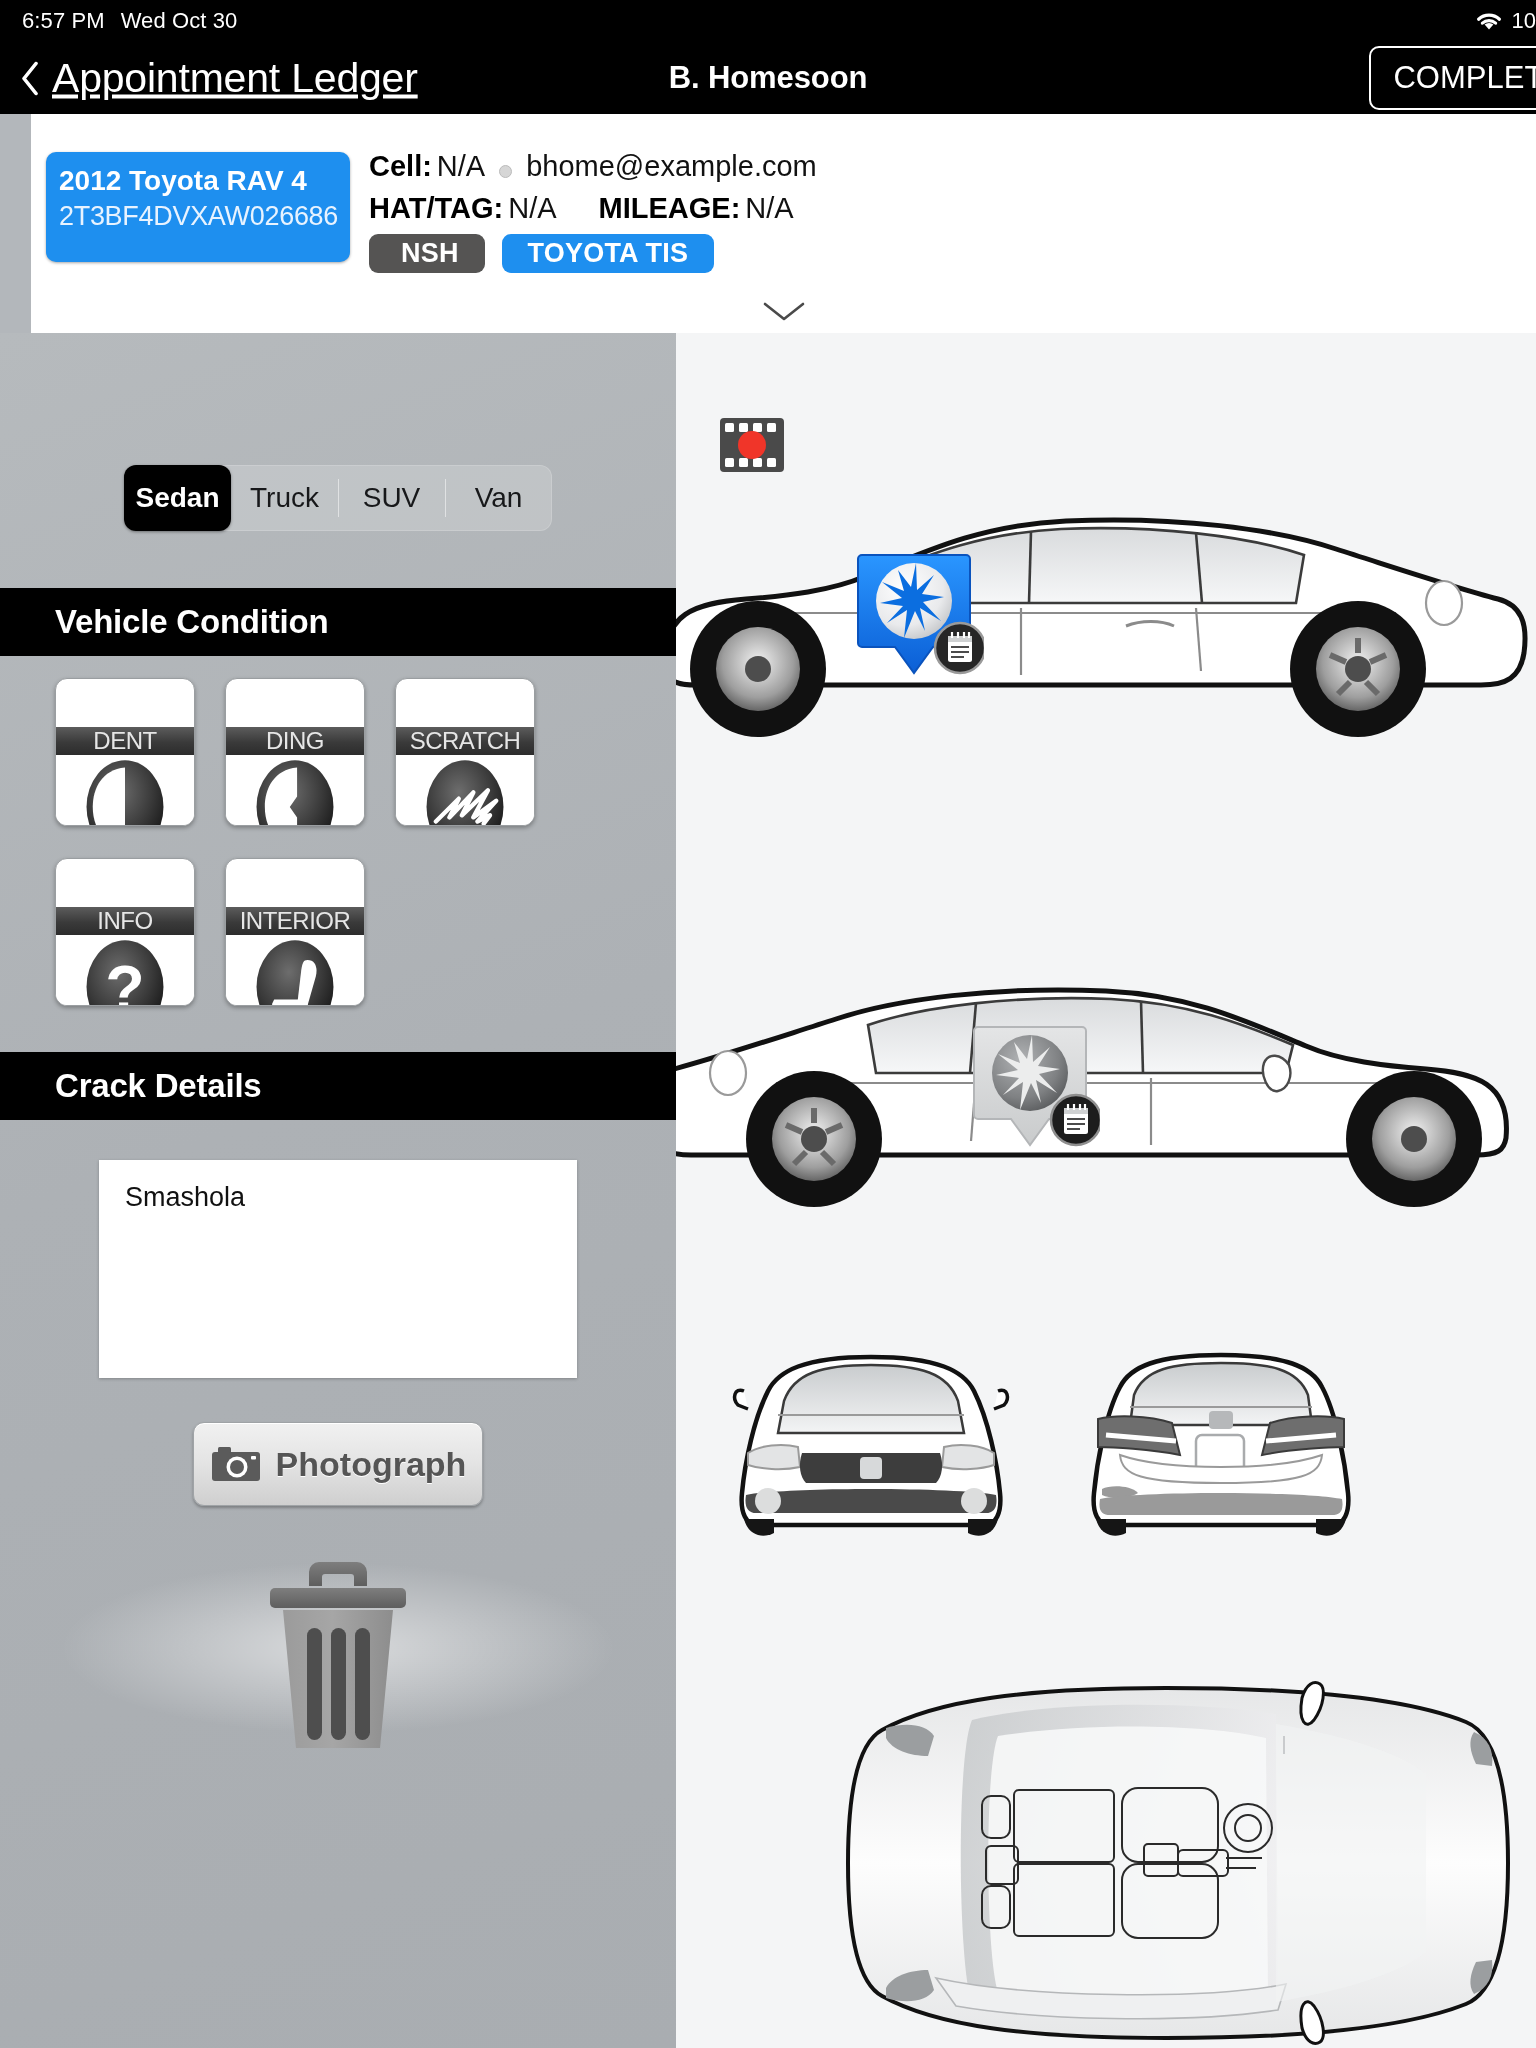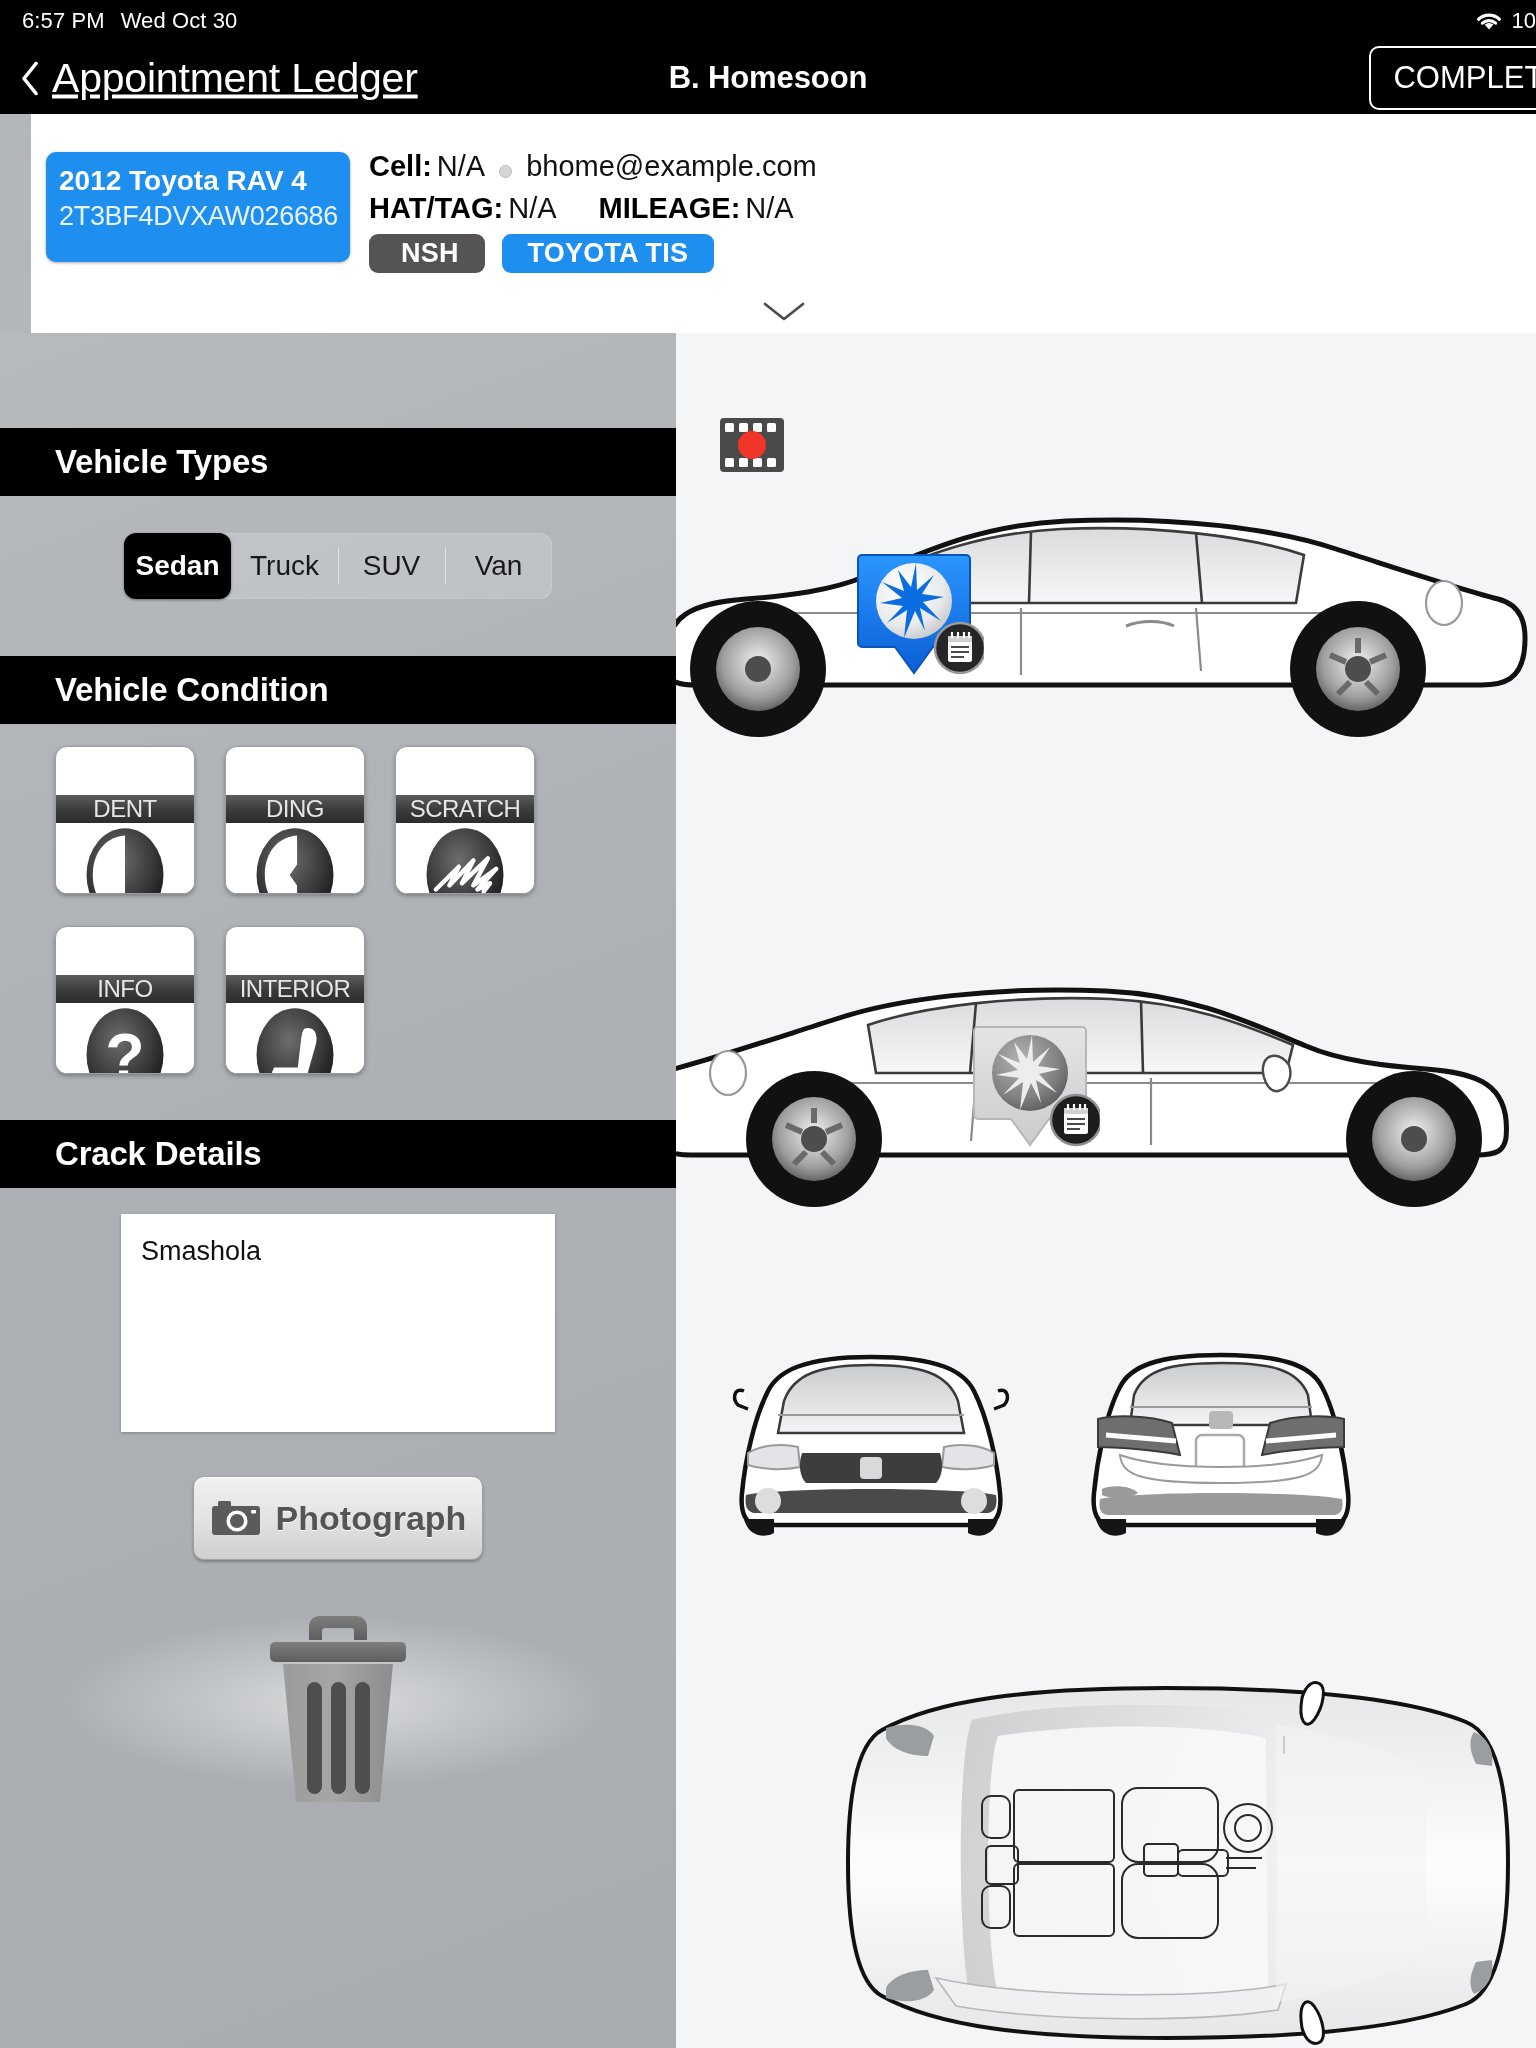--- a/index.html
+++ b/index.html
@@ -126,22 +126,22 @@
     color:#e6e6e6; font-size:24px; display:flex; align-items:center; justify-content:center;
     letter-spacing:-.5px;
     margin-top:48px;
   }
   .cond-body { flex:1; background:#fff; display:flex; align-items:center; justify-content:center; }
   .cond-body svg { width:104px; height:104px; display:block; }
 
   .cd-space { height:46px; }
 
   .crack-note {
-    margin:26px auto 0 auto; width:434px; height:218px; background:#fff;
-    padding:22px 20px; font-size:27px; color:#111;
+    margin:40px auto 0 auto; width:478px; height:218px; background:#fff;
+    padding:22px 26px; font-size:27px; color:#111;
     box-shadow:0 1px 3px rgba(0,0,0,.25);
     overflow:hidden;
   }
 
   .photo-wrap { display:flex; justify-content:center; margin-top:44px; }
   .photo-btn {
     width:290px; height:84px; border-radius:11px; cursor:pointer;
     background:linear-gradient(180deg,#f1f1f1 0%,#e4e4e4 48%,#cfcfcf 100%);
     border:1px solid #9fa3a6;
     box-shadow:0 2px 3px rgba(0,0,0,.28), inset 0 1px 0 #fff;
@@ -232,21 +232,20 @@
       <svg viewBox="0 0 44 22">
         <path d="M3 3 L22 18 L41 3" stroke="#4a4a4a" stroke-width="2.6" fill="none" stroke-linecap="round" stroke-linejoin="round"></path>
       </svg>
     </div>
   </div>
 
   <div class="leftpane">
 
     <div class="vt-space-top"></div>
 
-    <div class="sec-header">Vehicle Types</div>
 
     <div style="height:35px"></div>
     <div class="segctl">
       <div class="seg active">Sedan</div>
       <div class="seg">Truck</div>
       <div class="seg">SUV</div>
       <div class="seg">Van</div>
     </div>
     <div class="vt-space-bot"></div>
 

